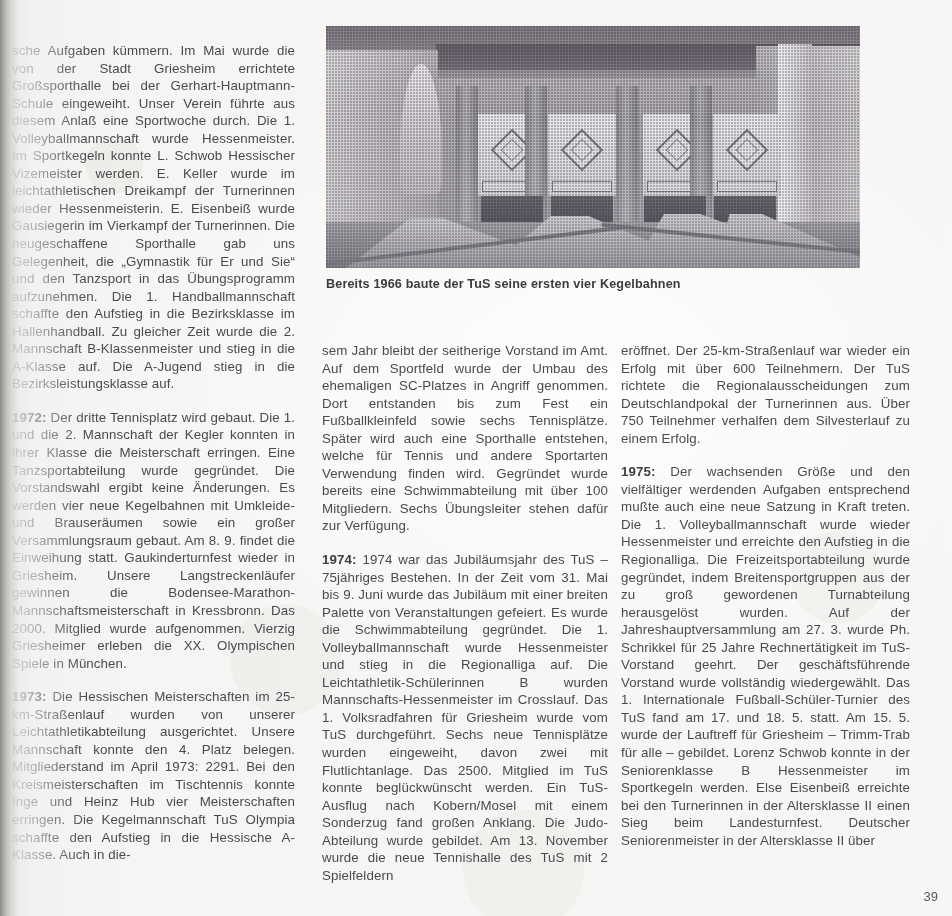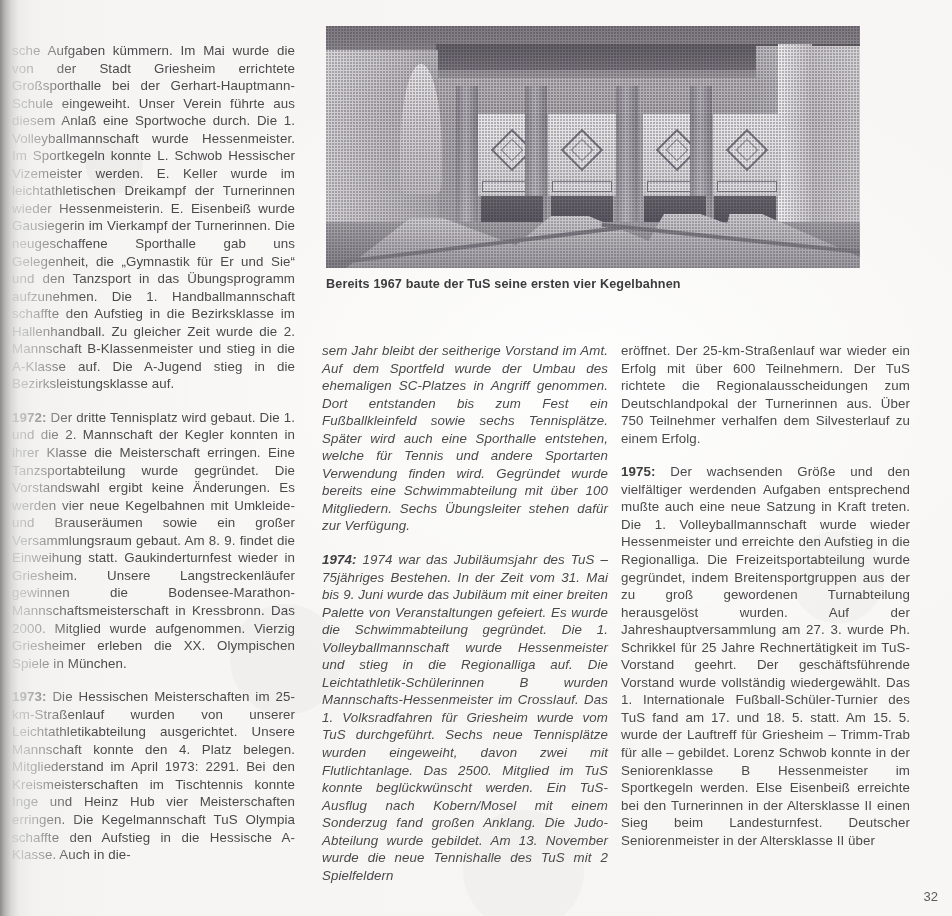--- a/index.html
+++ b/index.html
@@ -51,21 +51,21 @@
 
   
   #col-left{
     left:12px; top:26px; width:283px;
   }
   #col-left .fadewrap{
     position:relative;
     -webkit-mask-image:linear-gradient(90deg, rgba(0,0,0,.13) 0px, rgba(0,0,0,.30) 14px, rgba(0,0,0,.55) 34px, rgba(0,0,0,.85) 56px, #000 78px);
             mask-image:linear-gradient(90deg, rgba(0,0,0,.13) 0px, rgba(0,0,0,.30) 14px, rgba(0,0,0,.55) 34px, rgba(0,0,0,.85) 56px, #000 78px);
   }
-  #col-mid{ left:322px; top:326px; width:286px;font-style:italic; }
+  #col-mid{ left:322px; top:326px; width:286px; }
   #col-right{ left:621px; top:326px; width:289px; }
 
   
   #photo-block{position:absolute;left:326px;top:26px;width:534px;}
   #photo{
     position:relative;width:534px;height:242px;overflow:hidden;
     background:#b9b5b2;
   }
   
   #photo .halftone{
@@ -189,21 +189,21 @@
       <div class="lane" style="left:330px;width:204px;height:54px;clip-path:polygon(36% 0,52% 0,100% 80%,100% 100%,30% 100%);"></div>
 
       <div class="gutterline" style="left:0;bottom:2px;width:300px;height:4px;transform:rotate(-7deg);transform-origin:left bottom;"></div>
       <div class="gutterline" style="right:0;bottom:14px;width:260px;height:4px;transform:rotate(6deg);transform-origin:right bottom;"></div>
 
       <div class="halftone"></div>
       <div class="veil"></div>
     </div>
   </div>
 
-  <div id="caption">Bereits 1967 baute der TuS seine ersten vier Kegelbahnen</div>
+  <div id="caption">Bereits 1966 baute der TuS seine ersten vier Kegelbahnen</div>
 
   <div class="col" id="col-left">
     <div class="fadewrap">
       <p>
         <span>sche Aufgaben kümmern. Im Mai wurde die von der Stadt Griesheim errichtete Großsporthalle bei der Gerhart-Hauptmann-Schule eingeweiht. Unser Verein führte aus diesem Anlaß eine Sportwoche durch. Die 1. Volleyballmannschaft wurde Hessenmeister. Im Sportkegeln konnte L. Schwob Hessischer Vizemeister werden. E. Keller wurde im leichtathletischen Dreikampf der Turnerinnen wieder Hessenmeisterin. E. Eisenbeiß wurde Gausiegerin im Vierkampf der Turnerinnen. Die neugeschaffene Sporthalle gab uns Gelegenheit, die „Gymnastik für Er und Sie“ und den Tanzsport in das Übungsprogramm aufzunehmen. Die 1. Handballmannschaft schaffte den Aufstieg in die Bezirksklasse im Hallenhandball. Zu gleicher Zeit wurde die 2. Mannschaft B-Klassenmeister und stieg in die A-Klasse auf. Die A-Jugend stieg in die Bezirksleistungsklasse auf.</span>
       </p>
       <p>
         <span class="year">1972:</span><span> Der dritte Tennisplatz wird gebaut. Die 1. und die 2. Mannschaft der Kegler konnten in ihrer Klasse die Meisterschaft erringen. Eine Tanzsportabteilung wurde gegründet. Die Vorstandswahl ergibt keine Änderungen. Es werden vier neue Kegelbahnen mit Umkleide- und Brauseräumen sowie ein großer Versammlungsraum gebaut. Am 8. 9. findet die Einweihung statt. Gaukinderturnfest wieder in Griesheim. Unsere Langstreckenläufer gewinnen die Bodensee-Marathon-Mannschaftsmeisterschaft in Kressbronn. Das 2000. Mitglied wurde aufgenommen. Vierzig Griesheimer erleben die XX. Olympischen Spiele in München.</span>
       </p>
       <p>
@@ -223,15 +223,15 @@
 
   <div class="col" id="col-right">
     <p>
       <span>eröffnet. Der 25-km-Straßenlauf war wieder ein Erfolg mit über 600 Teilnehmern. Der TuS richtete die Regionalausscheidungen zum Deutschlandpokal der Turnerinnen aus. Über 750 Teilnehmer verhalfen dem Silvesterlauf zu einem Erfolg.</span>
     </p>
     <p>
       <span class="year">1975:</span><span> Der wachsenden Größe und den vielfältiger werdenden Aufgaben entsprechend mußte auch eine neue Satzung in Kraft treten. Die 1. Volleyballmannschaft wurde wieder Hessenmeister und erreichte den Aufstieg in die Regionalliga. Die Freizeitsportabteilung wurde gegründet, indem Breitensportgruppen aus der zu groß gewordenen Turnabteilung herausgelöst wurden. Auf der Jahreshauptversammlung am 27. 3. wurde Ph. Schrikkel für 25 Jahre Rechnertätigkeit im TuS-Vorstand geehrt. Der geschäftsführende Vorstand wurde vollständig wiedergewählt. Das 1. Internationale Fußball-Schüler-Turnier des TuS fand am 17. und 18. 5. statt. Am 15. 5. wurde der Lauftreff für Griesheim – Trimm-Trab für alle – gebildet. Lorenz Schwob konnte in der Seniorenklasse B Hessenmeister im Sportkegeln werden. Else Eisenbeiß erreichte bei den Turnerinnen in der Altersklasse II einen Sieg beim Landesturnfest. Deutscher Seniorenmeister in der Altersklasse II über</span>
     </p>
   </div>
 
-  <div id="pageno">32</div>
+  <div id="pageno">39</div>
 
 </div>
 
 </body></html>

